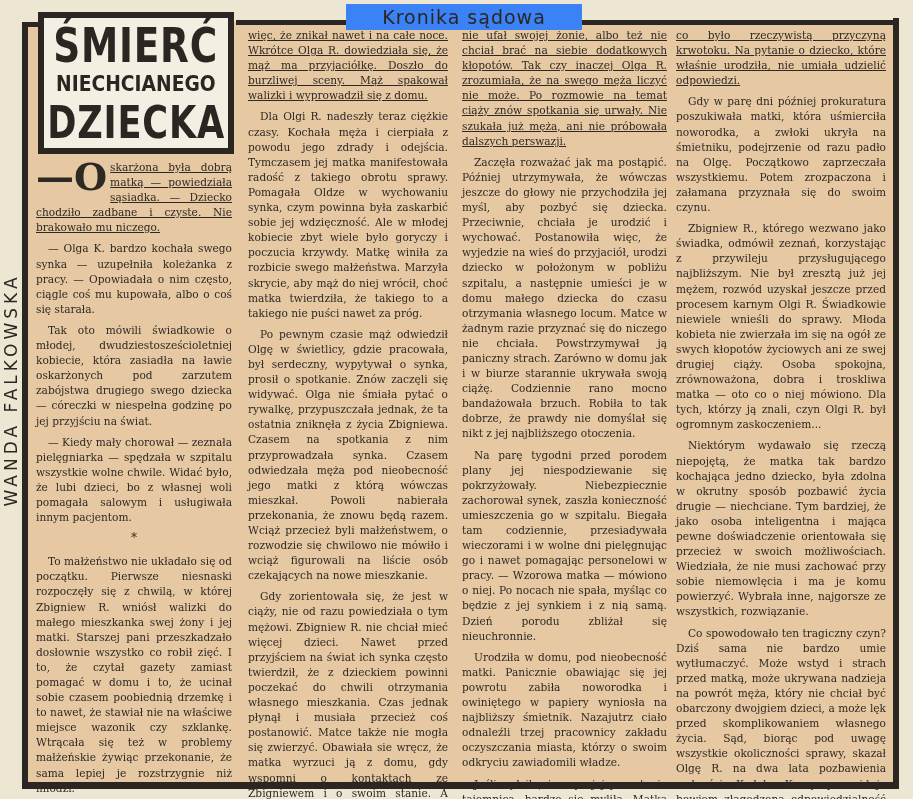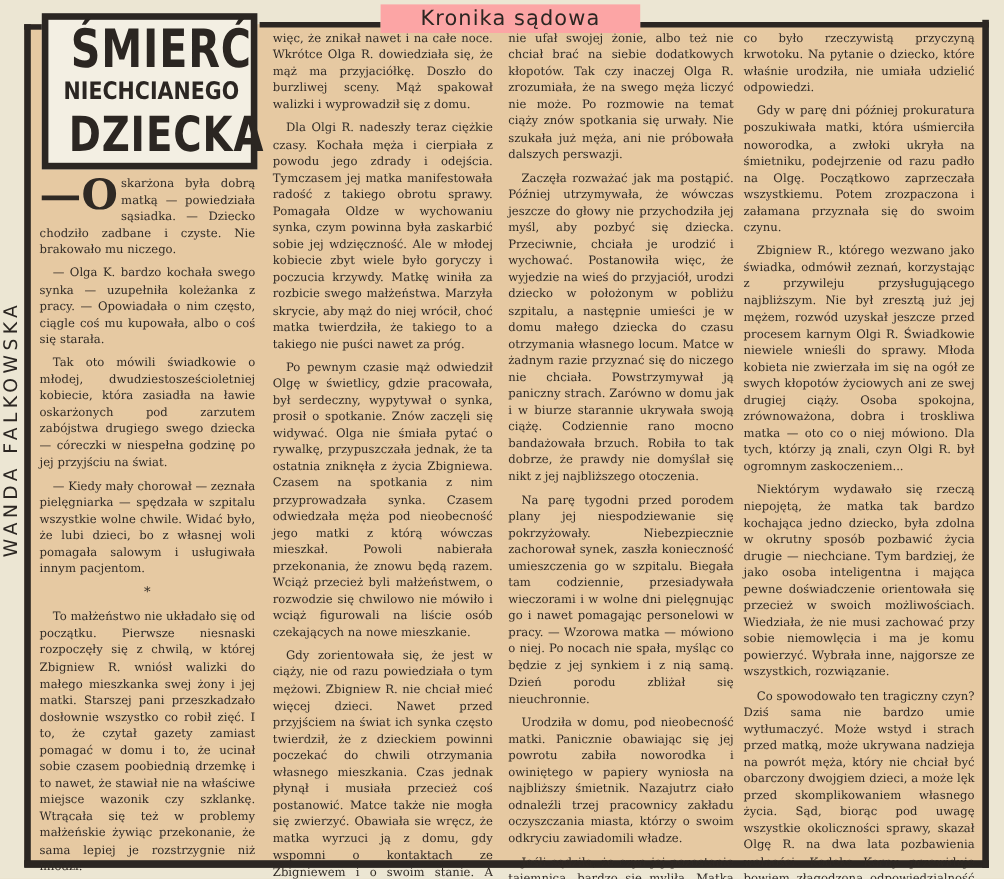--- a/index.html
+++ b/index.html
@@ -24,32 +24,32 @@
   .frame-top-mid { position: absolute; left: 236px; top: 20px; width: 110px; height: 5px; background: #2b2622; }
   .frame-top-right { position: absolute; left: 582px; top: 20px; width: 317px; height: 5px; background: #2b2622; }
   .frame-top-left { position: absolute; left: 22px; top: 22px; width: 20px; height: 5px; background: #2b2622; }
 
   
   .title-box {
     position: absolute; left: 38px; top: 12px; width: 196px; height: 142px;
     background: #f3efe3;
     border: 6px solid #2b2622;
     box-sizing: border-box;
-    display: flex; flex-direction: column; justify-content: center;
+    display: flex; flex-direction: column; align-items: center; justify-content: center;
     font-family: "DejaVu Sans", sans-serif; font-weight: bold; color: #2b2622;
     line-height: 1;
   }
   .title-l1 { font-size: 48px; letter-spacing: 1px; transform: scaleX(0.78); margin-bottom: 4px; }
   .title-l2 { font-size: 22px; letter-spacing: 0px; transform: scaleX(0.85); margin-bottom: 6px; }
   .title-l3 { font-size: 44px; letter-spacing: 1px; transform: scaleX(0.8); }
 
   
   .section-header {
     position: absolute; left: 346px; top: 4px; width: 236px; height: 26px;
-    background: #fca5a5;
+    background: #3b82f6;
     font-family: "DejaVu Sans", sans-serif; font-size: 19px; color: #2b2622;
     text-align: center; line-height: 26px; letter-spacing: 1px;
   }
 
   
   .byline {
     position: absolute; left: 0px; top: 160px; width: 22px; height: 460px;
     display: flex; align-items: center; justify-content: center;
   }
   .byline span {
@@ -60,21 +60,21 @@
   }
 
   
   .col {
     position: absolute;
     font-size: 10.6px; line-height: 15.1px;
     text-align: justify; hyphens: manual;
     color: #2f2924;
   }
   .col p { margin: 0 0 6px 0; text-indent: 12px; }
-  .col p.noindent { text-indent: 0; }
+  .col p.noindent { text-indent: 0; text-decoration: underline; }
   .col1-top { left: 36px; top: 160px; width: 196px; }
   .col2 { left: 248px; top: 28px; width: 200px; }
   .col3 { left: 462px; top: 28px; width: 205px; }
   .col4 { left: 676px; top: 28px; width: 210px; }
 
   .dropcap-para { position: relative; margin: 0; text-indent: 0; }
   .dropcap {
     float: left; font-size: 38px; line-height: 30px; font-weight: bold;
     margin: 2px 3px 0 0; font-family: "DejaVu Serif", serif;
   }

